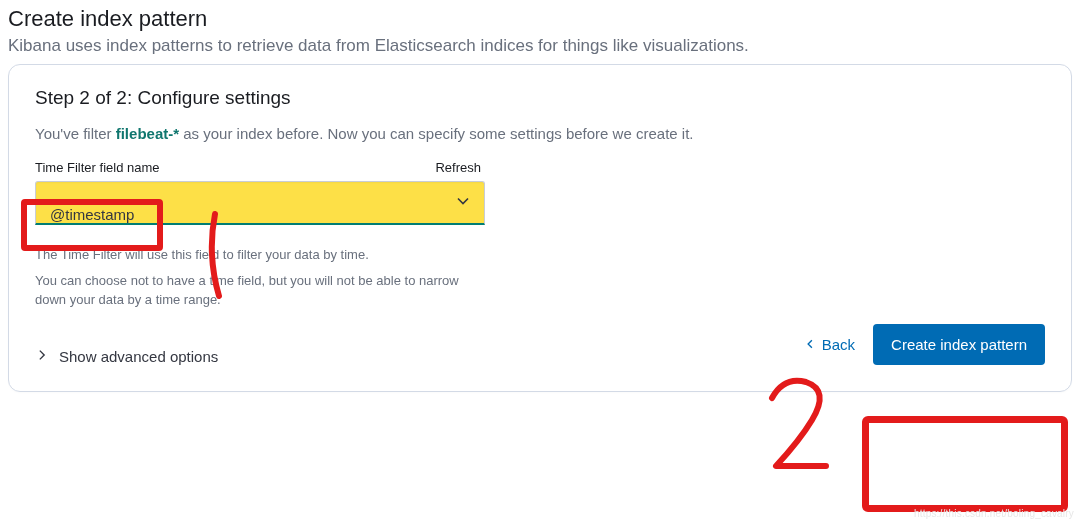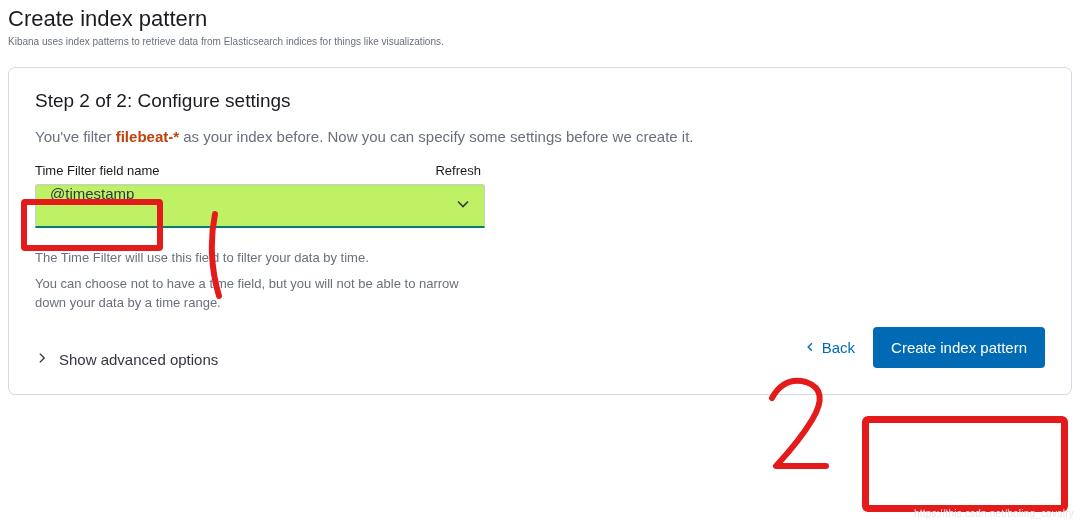--- a/index.html
+++ b/index.html
@@ -12,43 +12,43 @@
       color: #1a1c21;
       position: relative;
     }
     .page-title {
       font-size: 22px;
       font-weight: 400;
       color: #1a1c21;
       margin-bottom: 4px;
     }
     .page-desc {
-      font-size: 10px;
-      color: #69707D;
-      margin-bottom: 20px;
+      font-size: 17px;
+      color: #69707D;
+      margin-bottom: 8px;
     }
     .panel {
       border: 1px solid #D3DAE6;
-      border-radius: 7px;
+      border-radius: 12px;
       padding: 22px 26px 26px 26px;
       position: relative;
       box-shadow: 0 1px 2px rgba(0,0,0,0.02);
     }
     .step-title {
       font-size: 19px;
       font-weight: 400;
       margin-bottom: 16px;
       color: #1a1c21;
     }
     .defined-line {
       font-size: 15px;
       color: #69707D;
       margin-bottom: 18px;
     }
-    .defined-line .bold { font-weight: 700; color: #c2410c; }
+    .defined-line .bold { font-weight: 700; color: #0f766e; }
     .field-row {
       display: flex;
       align-items: flex-end;
       gap: 0;
       width: 450px;
       justify-content: space-between;
     }
     .field-label {
       font-size: 13px;
       color: #1a1c21;
@@ -63,26 +63,26 @@
     .select-wrap {
       position: relative;
       width: 450px;
     }
     .select {
       width: 100%;
       height: 44px;
       border: 1px solid #c8cdd6;
       border-bottom: 2px solid #017D73;
       border-radius: 3px 3px 0 0;
-      background: #bef264;
+      background: #fde047;
       font-size: 15px;
       padding: 0 40px 0 14px;
       color: #343741;
       display: flex;
-      align-items: flex-start;
+      align-items: flex-end;
       cursor: pointer;
       box-shadow: inset 0 1px 2px rgba(0,0,0,0.04);
     }
     .chevron-down {
       position: absolute;
       right: 14px;
       top: 50%;
       transform: translateY(-50%);
       pointer-events: none;
     }

